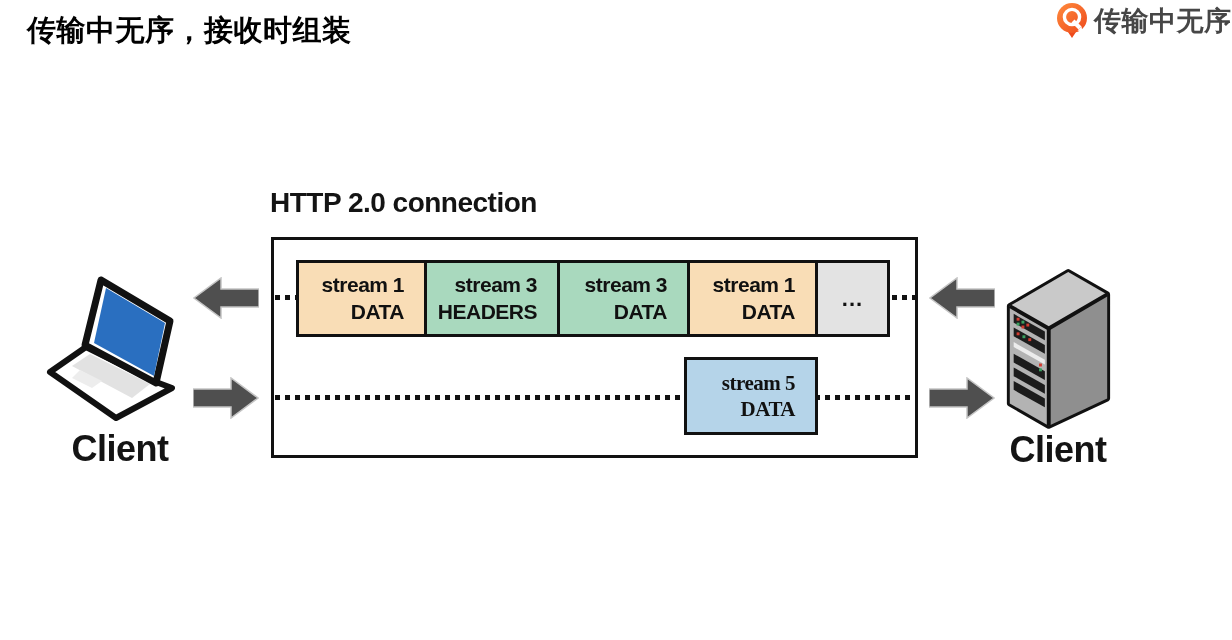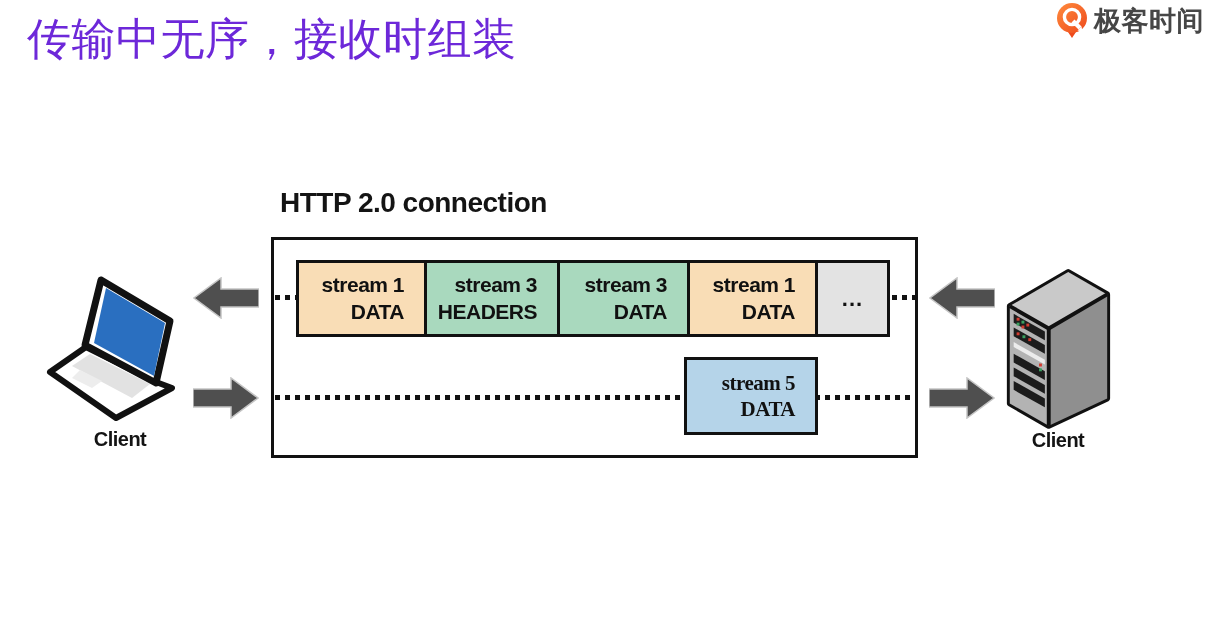--- a/index.html
+++ b/index.html
@@ -1,28 +1,28 @@
 <!DOCTYPE html>
 <html><head>
 <meta charset="utf-8">
 <style>
   * { margin:0; padding:0; box-sizing:border-box; }
   html,body { width:1232px; height:640px; background:#fff; overflow:hidden;
               font-family:"Liberation Sans", sans-serif; }
   .slide { position:relative; width:1232px; height:640px; background:#ffffff; }
 
-  .title { position:absolute; left:27px; top:14px; font-size:44px; line-height:1.15;
-           color:#6d28d9; font-weight:400; letter-spacing:0.5px; }
+  .title { position:absolute; left:27px; top:14px; font-size:29px; line-height:1.15;
+           color:#000000; font-weight:700; letter-spacing:0.5px; }
 
   .logo { position:absolute; left:1054px; top:2px; display:flex; align-items:center; }
   .logo-icon { width:36px; height:37px; display:block; }
   .logo-text { font-size:27px; font-weight:700; color:#464646; margin-left:4px; letter-spacing:0.5px; }
 
   .http-label { position:absolute; left:270px; top:187px; font-size:28px; font-weight:700;
-                color:#141414; letter-spacing:-0.5px;margin-left:10px; }
+                color:#141414; letter-spacing:-0.5px; }
 
   .conn-box { position:absolute; left:271px; top:237px; width:647px; height:221px;
               border:3px solid #111; background:#fff; }
 
   .dotted { position:absolute; height:5px;
             background:repeating-linear-gradient(90deg,#111 0 5px,transparent 5px 10px); }
   .dot-top-left  { left:275px; top:295px; width:22px; }
   .dot-top-right { left:892px; top:295px; width:23px; }
   .dot-bottom    { left:275px; top:395px; width:640px; }
 
@@ -40,21 +40,21 @@
 
   .arrow-svg { position:absolute; width:66px; height:42px; }
   .arr-lt { left:193px; top:277px; }
   .arr-lb { left:193px; top:377px; }
   .arr-rt { left:929px; top:277px; }
   .arr-rb { left:929px; top:377px; }
 
   .laptop-svg { position:absolute; left:46px; top:266px; width:148px; height:160px; }
   .server-svg { position:absolute; left:1002px; top:262px; width:112px; height:168px; }
 
-  .end-label { position:absolute; font-size:20px; font-weight:700; color:#141414;
+  .end-label { position:absolute; font-size:36px; font-weight:700; color:#141414;
                letter-spacing:-0.5px; text-align:center; }
   .client-label { left:46px; width:148px; top:428px; }
   .server-label { left:1002px; width:112px; top:429px; }
 </style>
 </head>
 <body>
 
 <div class="slide">
 
   <div class="title">传输中无序，接收时组装</div>
@@ -66,21 +66,21 @@
           <stop offset="0" stop-color="#ff8b3d"></stop>
           <stop offset="1" stop-color="#ee4a1c"></stop>
         </linearGradient>
       </defs>
       <polygon points="12,27 24,27 18,36" fill="#ee4a1c"></polygon>
       <circle cx="18" cy="16" r="15" fill="url(#lg)"></circle>
       <circle cx="18" cy="15" r="7.6" fill="none" stroke="#ffffff" stroke-width="3.4"></circle>
       <polygon points="20.5,17.5 27.5,24.5 24.5,27.5 17.5,20.5" fill="#ffffff"></polygon>
       <polygon points="27.5,24.5 28.5,29.5 23.5,28.5" fill="#ffffff"></polygon>
     </svg>
-    <span class="logo-text">极客时间</span>
+    <span class="logo-text">传输中无序</span>
   </div>
 
   <div class="http-label">HTTP 2.0 connection</div>
 
   <div class="conn-box"></div>
 
   <div class="dotted dot-top-left"></div>
   <div class="dotted dot-top-right"></div>
   <div class="dotted dot-bottom"></div>
 

